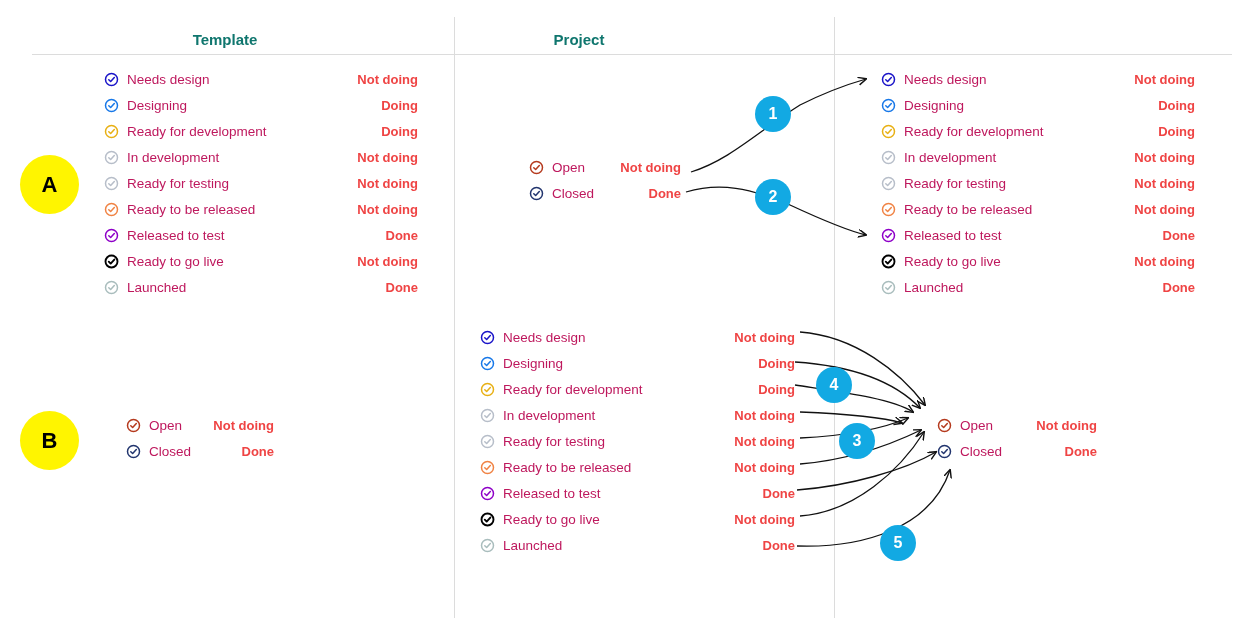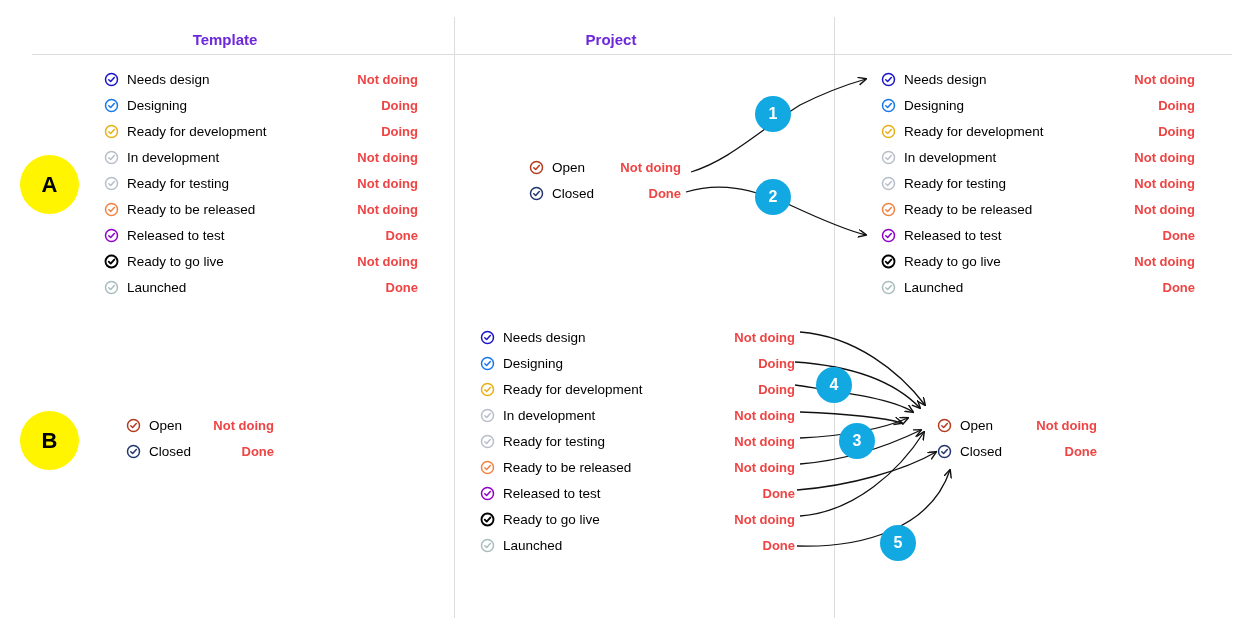--- a/index.html
+++ b/index.html
@@ -16,42 +16,42 @@
 
   
   .vdiv { position:absolute; width:1px; background:#dcdcdc; }
   .hrule { position:absolute; height:1px; background:#dcdcdc; }
 
   
   .col-title {
     position:absolute;
     font-size:15px;
     font-weight:bold;
-    color:#6d28d9;
+    color:#0f766e;
     text-align:center;
     white-space:nowrap;
   }
 
   
   .status-list { position:absolute; }
   .srow {
     display:flex;
     align-items:center;
     height:26px;
   }
   .srow .ico {
     width:15px; height:15px;
     flex:0 0 15px;
     margin-right:8px;
     position:relative;
   }
   .srow .ico svg { display:block; width:15px; height:15px; }
   .srow .nm {
     font-size:13.5px;
-    color:#000000;
+    color:#be185d;
     white-space:nowrap;
   }
   .srow .val {
     font-size:13px;
     font-weight:bold;
     color:#ef4444;
     white-space:nowrap;
     margin-left:auto;
     text-align:right;
   }
@@ -102,21 +102,21 @@
 </head>
 <body>
 
 <div id="stage">
 
   <div class="hrule" style="left:32px; top:54px; width:1200px;"></div>
   <div class="vdiv" style="left:454px; top:17px; height:601px;"></div>
   <div class="vdiv" style="left:834px; top:17px; height:601px;"></div>
 
   <div class="col-title" style="left:130px; top:31px; width:190px;">Template</div>
-  <div class="col-title" style="left:516px; top:31px; width:190px;">Project</div>
+  <div class="col-title" style="left:484px; top:31px; width:190px;">Project</div>
 
   <div class="sec-badge" style="left:20px; top:155px;">A</div>
   <div class="sec-badge" style="left:20px; top:411px;">B</div>
 
   <div class="status-list list-A" id="list-A">
       <div class="srow">
         <span class="ico">
           <svg viewBox="0 0 16 16" aria-hidden="true">
             <circle cx="8" cy="8" r="6.4" fill="none" stroke="#1A14C8" stroke-width="1.6"></circle>
             <path d="M5.1 8.2 L7.1 10.2 L11 5.9" fill="none" stroke="#1A14C8" stroke-width="1.6" stroke-linecap="round" stroke-linejoin="round"></path>

